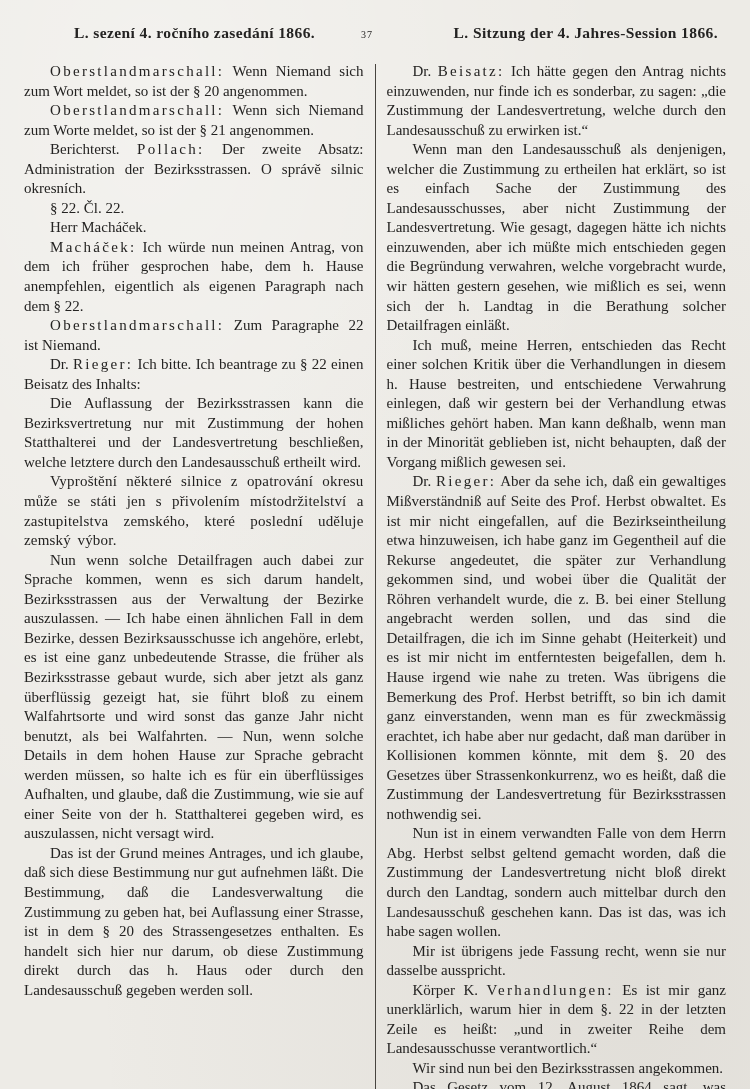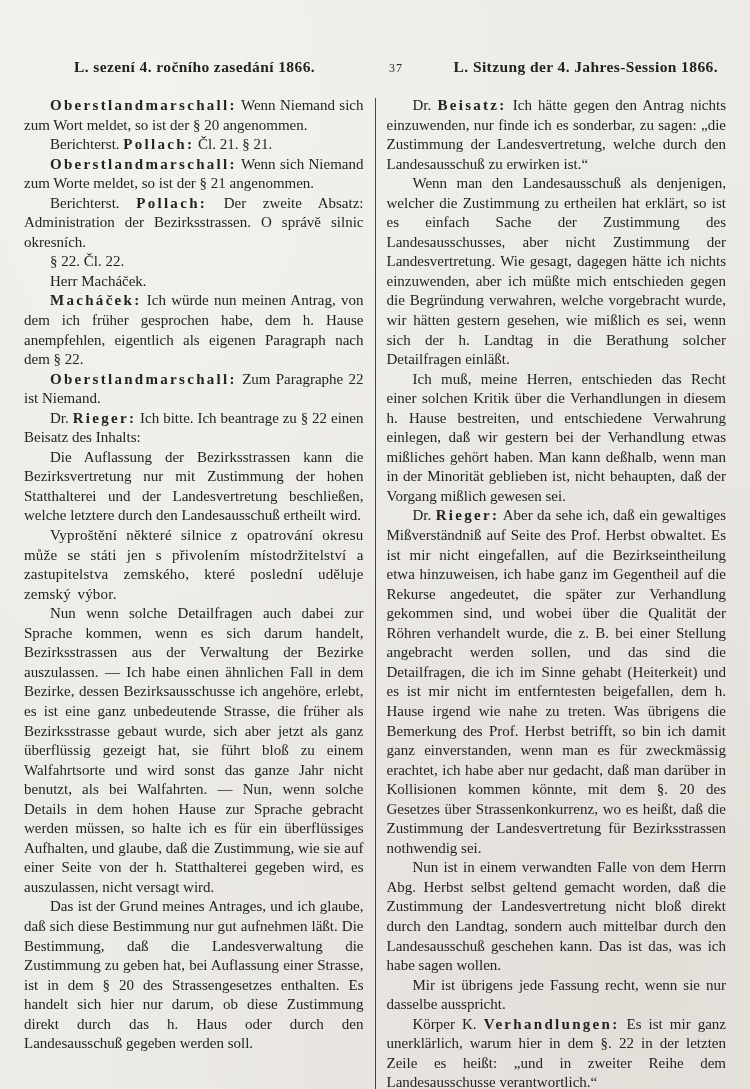--- a/index.html
+++ b/index.html
@@ -16,56 +16,54 @@
       radial-gradient(ellipse at 20% 10%, rgba(255,255,255,.35), rgba(0,0,0,0) 55%),
       radial-gradient(ellipse at 85% 90%, rgba(120,110,95,.10), rgba(0,0,0,0) 60%);
     color:var(--ink);
     font-family:"Liberation Serif","DejaVu Serif",serif;
   }
   .page{width:750px;height:1089px;padding:24px 24px 0 24px;overflow:hidden;}
   .running-head{
     display:flex;align-items:baseline;
     font-size:15.5px;font-weight:700;letter-spacing:.4px;
     padding:0 8px 0 24px;
-    margin-top:34px;
   }
   .running-head .head-left{flex:1 1 0;text-align:left;padding-left:26px;}
-  .running-head .page-number{width:70px;text-align:center;font-weight:400;font-size:12px;letter-spacing:1px;}
+  .running-head .page-number{width:70px;font-weight:400;font-size:10px;letter-spacing:1px;}
   .running-head .head-right{flex:1 1 0;text-align:right;}
   .body-columns{
     display:flex;margin-top:20px;align-items:flex-start;
   }
   .column{flex:1 1 0;min-width:0;}
   .col-divider{
     width:1px;align-self:stretch;
     background:var(--rule);
     margin:2px 11px 44px 11px;
   }
   .para{
     font-size:15px;line-height:19.55px;
     text-align:justify;text-indent:26px;
     hyphens:none;
   }
-  .para .speaker{letter-spacing:2.3px;font-weight:bold;}
+  .para .speaker{letter-spacing:2.3px;}
   .para.czech{word-spacing:2.5px;letter-spacing:.2px;}
 </style>
 </head>
 <body>
 
 <div class="page">
   <div class="running-head">
     <span class="head-left">L. sezení 4. ročního zasedání 1866.</span>
     <span class="page-number">37</span>
     <span class="head-right">L. Sitzung der 4. Jahres-Session 1866.</span>
   </div>
 
   <div class="body-columns">
     <div class="column" id="col-left">
         <p class="para"><span class="speaker">Oberstlandmarschall:</span> <span>Wenn Niemand sich zum Wort meldet, so ist der § 20 angenommen.</span></p>
-        <p class="para"><span>Berichterst. </span><span class="speaker">Pollach:</span> <span>Čl. 21. § 21.</span></p>
         <p class="para"><span class="speaker">Oberstlandmarschall:</span> <span>Wenn sich Niemand zum Worte meldet, so ist der § 21 angenommen.</span></p>
         <p class="para"><span>Berichterst. </span><span class="speaker">Pollach:</span> <span>Der zweite Absatz: Administration der Bezirksstrassen. O správě silnic okresních.</span></p>
         <p class="para"><span>§ 22. Čl. 22.</span></p>
         <p class="para"><span>Herr Macháček.</span></p>
         <p class="para"><span class="speaker">Macháček:</span> <span>Ich würde nun meinen Antrag, von dem ich früher gesprochen habe, dem h. Hause anempfehlen, eigentlich als eigenen Paragraph nach dem § 22.</span></p>
         <p class="para"><span class="speaker">Oberstlandmarschall:</span> <span>Zum Paragraphe 22 ist Niemand.</span></p>
         <p class="para"><span>Dr. </span><span class="speaker">Rieger:</span> <span>Ich bitte. Ich beantrage zu § 22 einen Beisatz des Inhalts:</span></p>
         <p class="para"><span>Die Auflassung der Bezirksstrassen kann die Bezirksvertretung nur mit Zustimmung der hohen Statthalterei und der Landesvertretung beschließen, welche letztere durch den Landesausschuß ertheilt wird.</span></p>
         <p class="para czech"><span>Vyproštění některé silnice z opatrování okresu může se státi jen s přivolením místodržitelství a zastupitelstva zemského, které poslední uděluje zemský výbor.</span></p>
         <p class="para"><span>Nun wenn solche Detailfragen auch dabei zur Sprache kommen, wenn es sich darum handelt, Bezirksstrassen aus der Verwaltung der Bezirke auszulassen. — Ich habe einen ähnlichen Fall in dem Bezirke, dessen Bezirksausschusse ich angehöre, erlebt, es ist eine ganz unbedeutende Strasse, die früher als Bezirksstrasse gebaut wurde, sich aber jetzt als ganz überflüssig gezeigt hat, sie führt bloß zu einem Walfahrtsorte und wird sonst das ganze Jahr nicht benutzt, als bei Walfahrten. — Nun, wenn solche Details in dem hohen Hause zur Sprache gebracht werden müssen, so halte ich es für ein überflüssiges Aufhalten, und glaube, daß die Zustimmung, wie sie auf einer Seite von der h. Statthalterei gegeben wird, es auszulassen, nicht versagt wird.</span></p>

